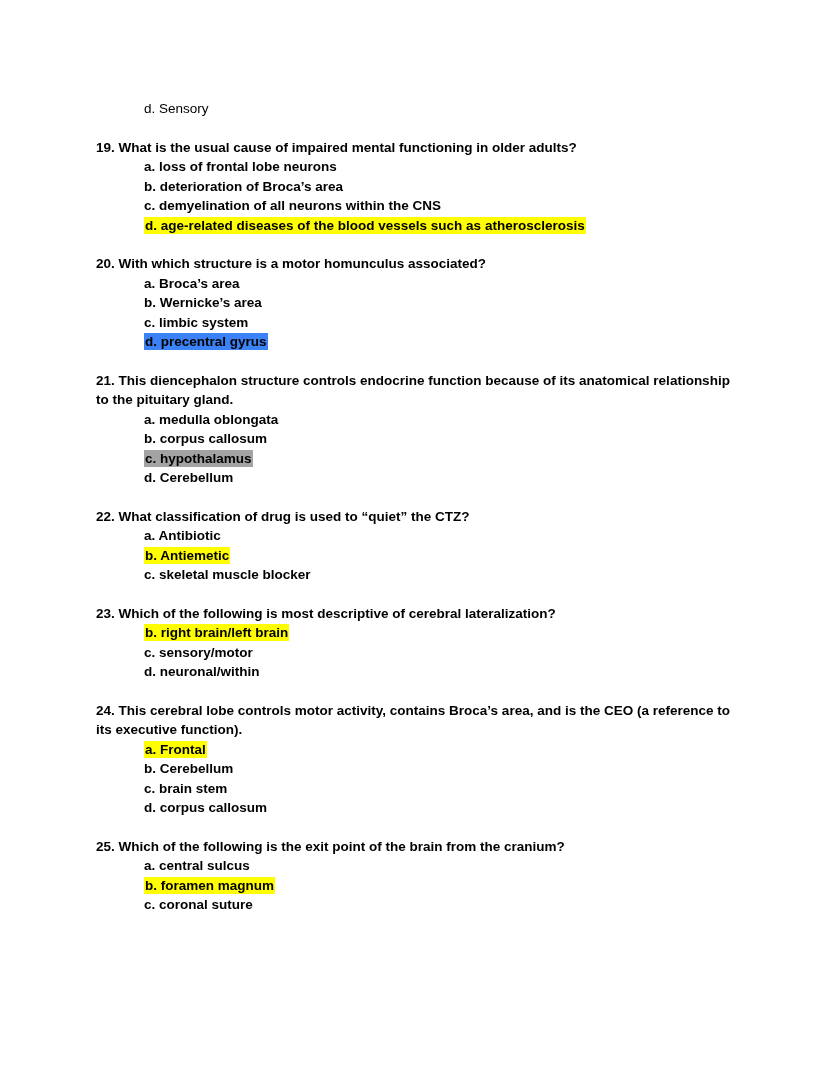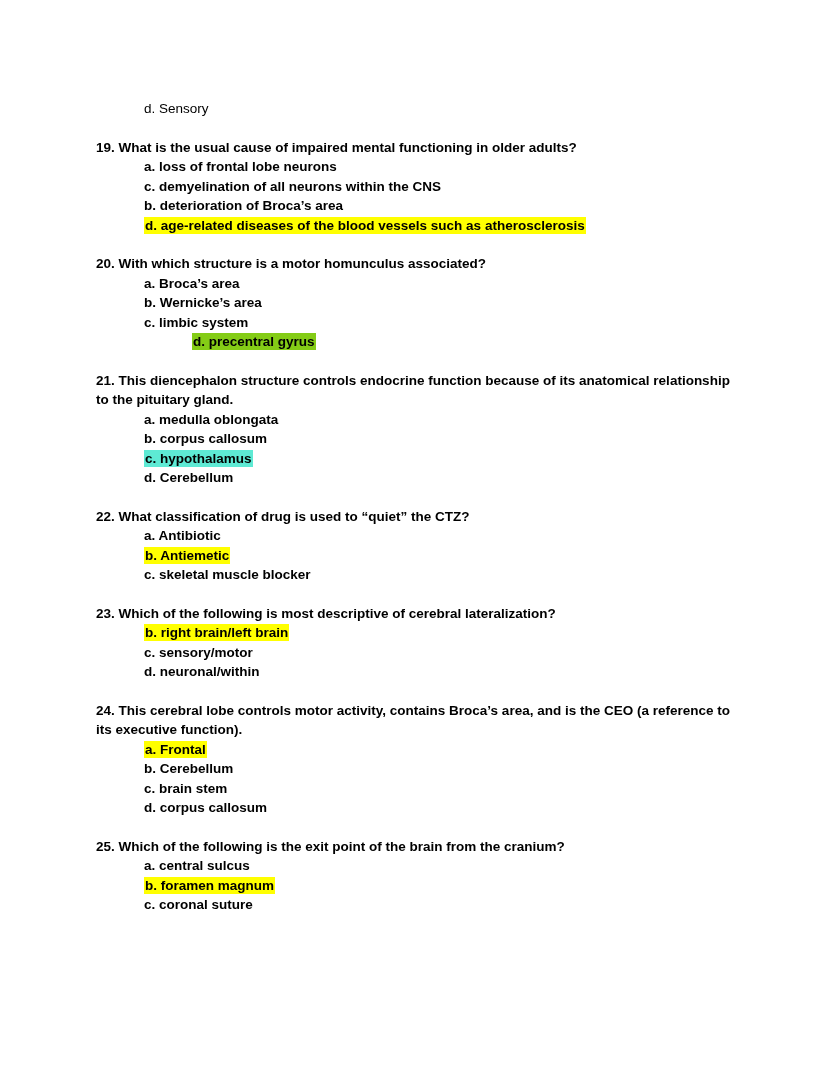--- a/index.html
+++ b/index.html
@@ -45,36 +45,36 @@
 </style>
 </head>
 <body>
 
 <div class="page">
   <p class="leading-option">d. Sensory</p>
   <div id="questions-container">
       <div class="question">
         <p class="q-text">19. What is the usual cause of impaired mental functioning in older adults?</p>
         <p class="option"><span>a. loss of frontal lobe neurons</span></p>
+        <p class="option"><span>b. deterioration of Broca’s area</span></p>
         <p class="option"><span>c. demyelination of all neurons within the CNS</span></p>
-        <p class="option"><span>b. deterioration of Broca’s area</span></p>
         <p class="option"><span class="hl" style="background: rgb(255, 255, 0);">d. age-related diseases of the blood vessels such as atherosclerosis</span></p>
       </div>
       <div class="question">
         <p class="q-text">20. With which structure is a motor homunculus associated?</p>
         <p class="option"><span>a. Broca’s area</span></p>
         <p class="option"><span>b. Wernicke’s area</span></p>
         <p class="option"><span>c. limbic system</span></p>
-        <p class="option"><span class="hl" style="background: #84cc16; margin-left: 48px;">d. precentral gyrus</span></p>
+        <p class="option"><span class="hl" style="background: #3b82f6;">d. precentral gyrus</span></p>
       </div>
       <div class="question">
         <p class="q-text">21. This diencephalon structure controls endocrine function because of its anatomical relationship to the pituitary gland.</p>
         <p class="option"><span>a. medulla oblongata</span></p>
         <p class="option"><span>b. corpus callosum</span></p>
-        <p class="option"><span class="hl" style="background: #5eead4;">c. hypothalamus</span></p>
+        <p class="option"><span class="hl" style="background: #a3a3a3;">c. hypothalamus</span></p>
         <p class="option"><span>d. Cerebellum</span></p>
       </div>
       <div class="question">
         <p class="q-text">22. What classification of drug is used to “quiet” the CTZ?</p>
         <p class="option"><span>a. Antibiotic</span></p>
         <p class="option"><span class="hl" style="background: rgb(255, 255, 0);">b. Antiemetic</span></p>
         <p class="option"><span>c. skeletal muscle blocker</span></p>
       </div>
       <div class="question">
         <p class="q-text">23. Which of the following is most descriptive of cerebral lateralization?</p>

